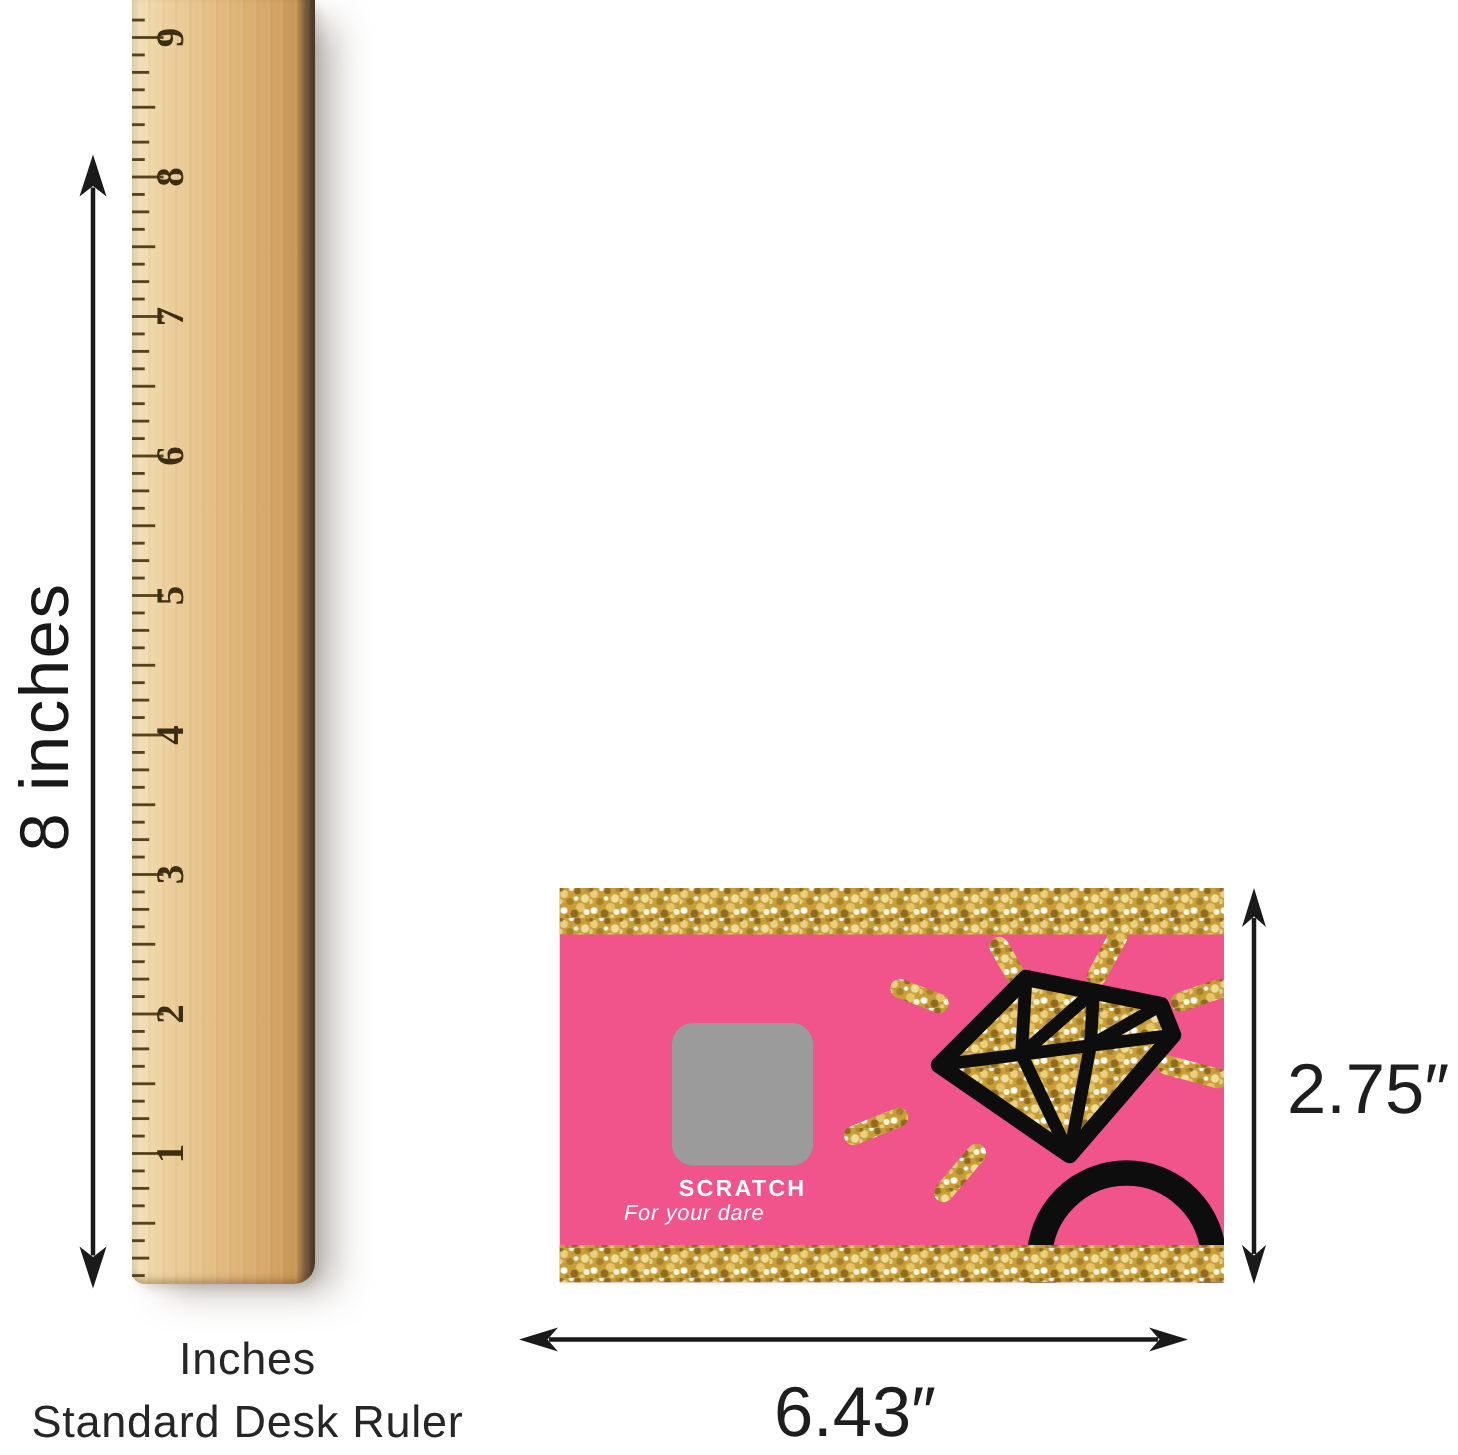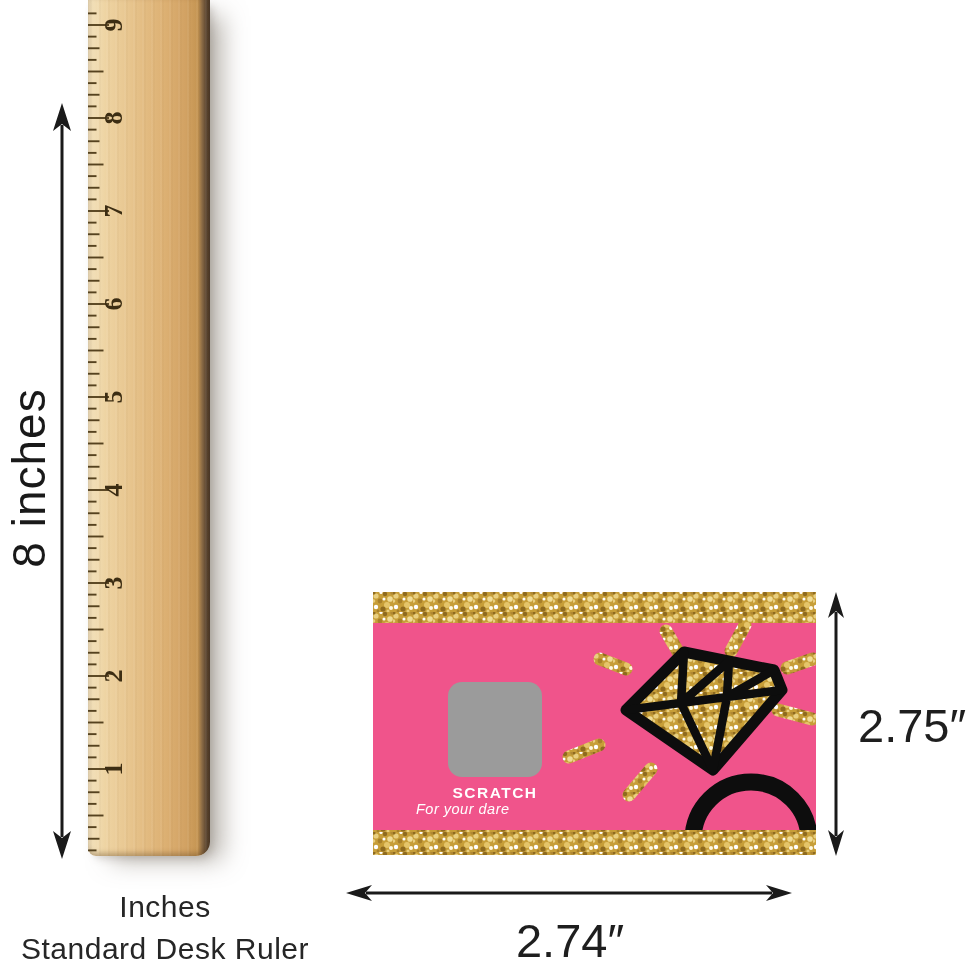--- a/index.html
+++ b/index.html
@@ -217,13 +217,13 @@
   <path class="arrow-head" d="M10 2 L2 28 L10 21 L18 28 Z"></path>
   <path class="arrow-head" d="M10 266 L2 240 L10 247 L18 240 Z"></path>
 </svg>
 <div class="dim-label dim-height">2.75″</div>
 
 <svg class="arrow-svg" style="left:342px;top:878px" width="454" height="30">
   <line class="arrow-line" x1="24" y1="15" x2="430" y2="15"></line>
   <path class="arrow-head" d="M4 15 L30 7 L23 15 L30 23 Z"></path>
   <path class="arrow-head" d="M450 15 L424 7 L431 15 L424 23 Z"></path>
 </svg>
-<div class="dim-label dim-width">2.74″</div>
+<div class="dim-label dim-width">6.43″</div>
 
 </body></html>

